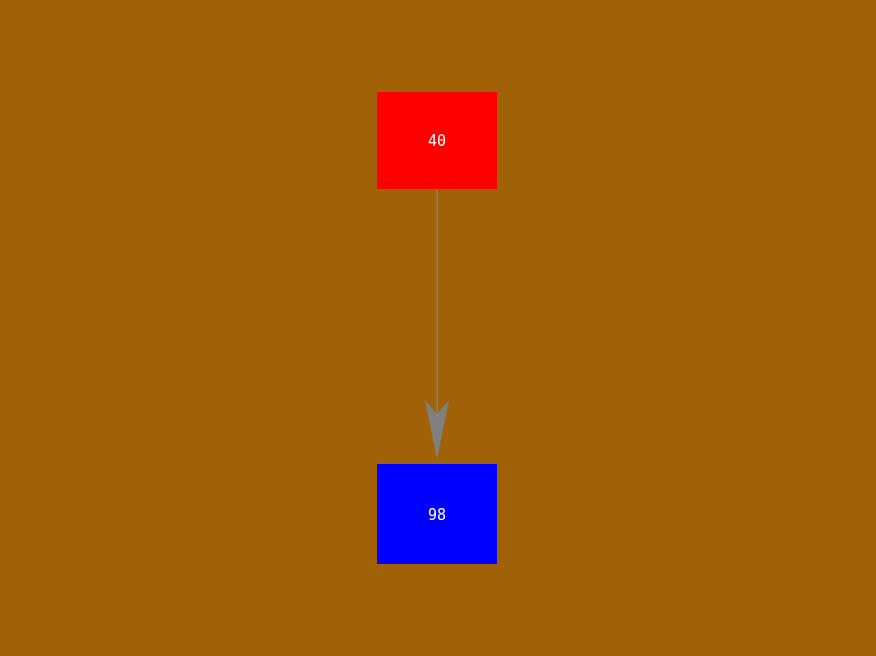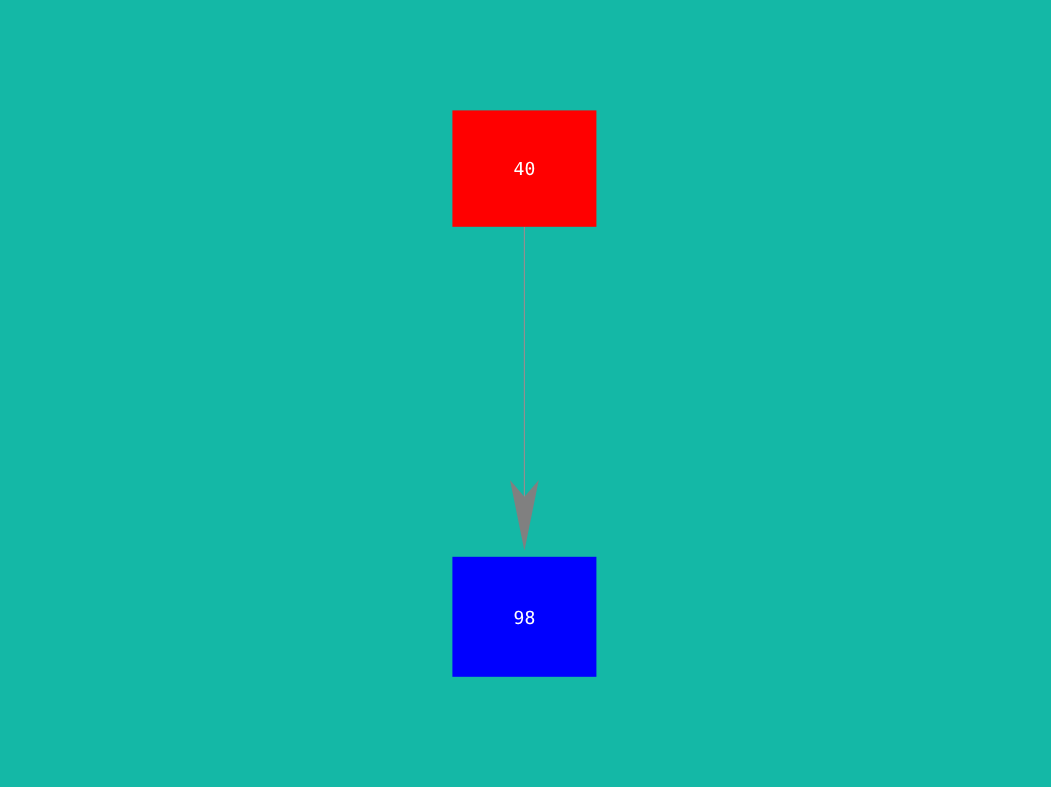--- a/index.html
+++ b/index.html
@@ -8,21 +8,21 @@
     background: #ffffff;
     width: 876px;
     height: 656px;
     overflow: hidden;
     font-family: "DejaVu Sans Mono", "Liberation Mono", monospace;
   }
   .canvas {
     position: relative;
     width: 876px;
     height: 656px;
-    background: #14b8a6;
+    background: #a16207;
   }
   svg {
     position: absolute;
     top: 0;
     left: 0;
   }
   .node-label {
     font-family: "DejaVu Sans Mono", "Liberation Mono", monospace;
     font-size: 15px;
   }

